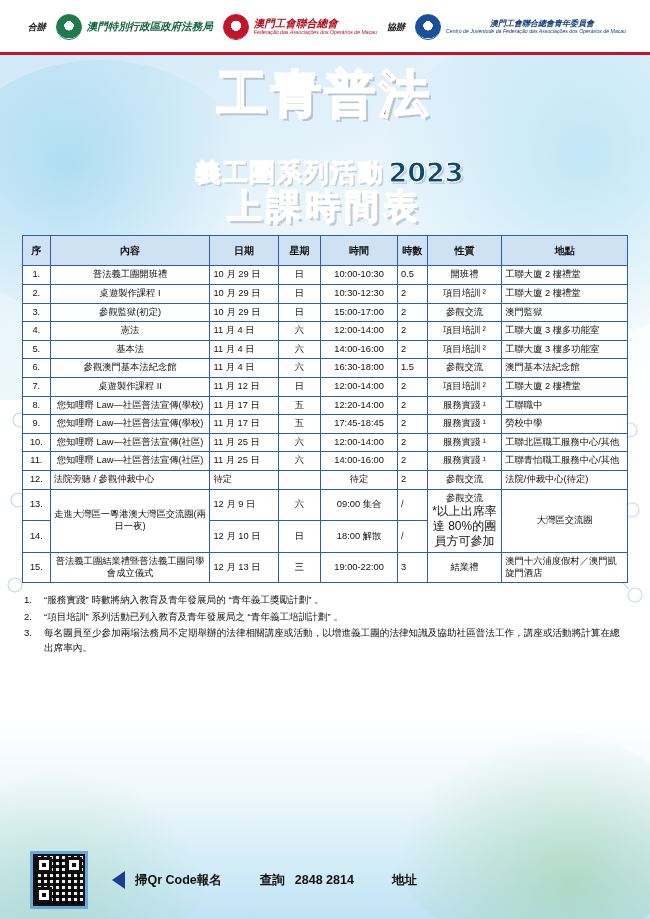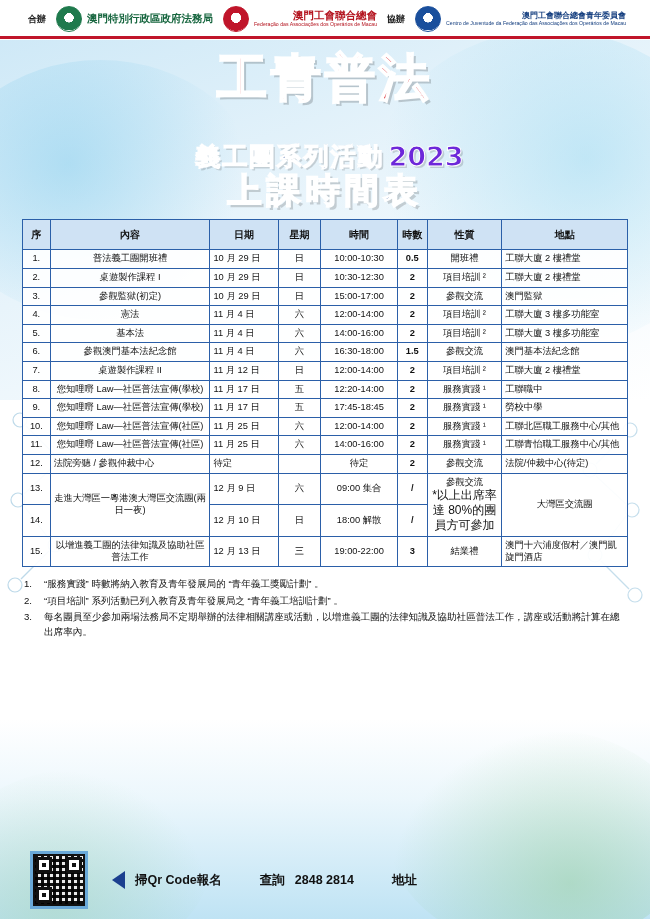--- a/index.html
+++ b/index.html
@@ -45,23 +45,24 @@
   .bg-mol {
     position: absolute; stroke: rgba(90,160,200,.35); fill: none;
   }
 
   .page { position: relative; z-index: 2; width: 650px; height: 919px; }
 
   
   .logobar {
     display: flex; align-items: center; justify-content: center;
     gap: 10px; padding: 8px 10px 6px 14px; background: #ffffff;
-    height: 36px;
-  }
-  .logo-group { display: flex; align-items: center; gap: 5px; text-align: right; }
+    height: 52px;
+    font-style: italic;
+  }
+  .logo-group { display: flex; align-items: center; gap: 5px; }
   .logo-label { font-size: 9px; font-weight: bold; color: #1a1a1a; white-space: nowrap; }
   .emblem { width: 26px; height: 26px; border-radius: 50%; flex: 0 0 auto; }
   .emblem.gov {
     background: radial-gradient(circle at 50% 45%, #ffffff 0 26%, #1f7a4d 27% 70%, #ffffff 71% 78%, #1f7a4d 79%);
     border: 1px solid #1f7a4d;
   }
   .emblem.union {
     background: radial-gradient(circle at 50% 45%, #ffffff 0 28%, #c0152a 29% 72%, #ffffff 73% 80%, #c0152a 81%);
     border: 1px solid #c0152a;
   }
@@ -94,21 +95,21 @@
     padding-left: 9px;
   }
   .t-sub {
     font-size: 25px; font-weight: 900; letter-spacing: 2px;
     color: #1b3f8f; -webkit-text-stroke: 1.2px #ffffff;
     text-shadow: 2px 2px 0 rgba(0,0,0,.15);
     line-height: 1;
   }
   .t-year {
     font-family: "DejaVu Sans", sans-serif;
-    font-size: 27px; font-weight: 900; color: #6d28d9;
+    font-size: 27px; font-weight: 900; color: #0c4a6e;
     -webkit-text-stroke: 1px #ffffff;
     text-shadow: 2px 2px 0 rgba(0,0,0,.15);
     line-height: .9;
     margin-top: 40px;
   }
   .t-third {
     margin-top: 4px;
     font-size: 34px; font-weight: 900; letter-spacing: 5px;
     color: #1b3f8f; -webkit-text-stroke: 1.6px #ffffff;
     text-shadow: 3px 3px 0 rgba(0,0,0,.16);
@@ -135,21 +136,21 @@
     height: 30px;
     text-align: center;
   }
   th.c-hours { width: 28px; }
   td.c-no { text-align: center; width: 26px; }
   td.c-topic { padding-left: 6px; width: 150px; }
   td.c-topic.ctr { text-align: center; padding-left: 3px; }
   td.c-date { text-align: left; padding-left: 6px; width: 64px; }
   td.c-day { text-align: center; width: 40px; }
   td.c-time { text-align: center; width: 72px; }
-  td.c-hours { text-align: center; width: 28px; font-weight: bold; }
+  td.c-hours { width: 28px; }
   td.c-type { text-align: center; width: 70px; }
   td.c-place { padding-left: 5px; width: 118px; margin-left: 12px; }
   .note-star { font-size: 12px; display: block; }
 
   
   .remarks { padding: 10px 24px 0 24px; font-size: 9.6px; color: #111; }
   .remarks-title { font-weight: bold; margin-bottom: 3px; }
   .rm-row { display: flex; gap: 6px; margin-bottom: 2px; line-height: 1.5; }
   .rm-num { width: 14px; flex: 0 0 14px; text-align: left; }
   .rm-txt { flex: 1; }
@@ -417,21 +418,21 @@
         <tr>
           <td class="c-no">14.</td>
           <td class="c-date">12 月 10 日</td>
           <td class="c-day">日</td>
           <td class="c-time">18:00 解散</td>
           <td class="c-hours">/</td>
         </tr>
 
         <tr>
           <td class="c-no">15.</td>
-          <td class="c-topic ctr">以增進義工團的法律知識及協助社區普法工作</td>
+          <td class="c-topic ctr">普法義工團結業禮暨普法義工團同學會成立儀式</td>
           <td class="c-date">12 月 13 日</td>
           <td class="c-day">三</td>
           <td class="c-time">19:00-22:00</td>
           <td class="c-hours">3</td>
           <td class="c-type">結業禮</td>
           <td class="c-place">澳門十六浦度假村／澳門凱旋門酒店</td>
         </tr>
       </tbody>
     </table>
   </div>

